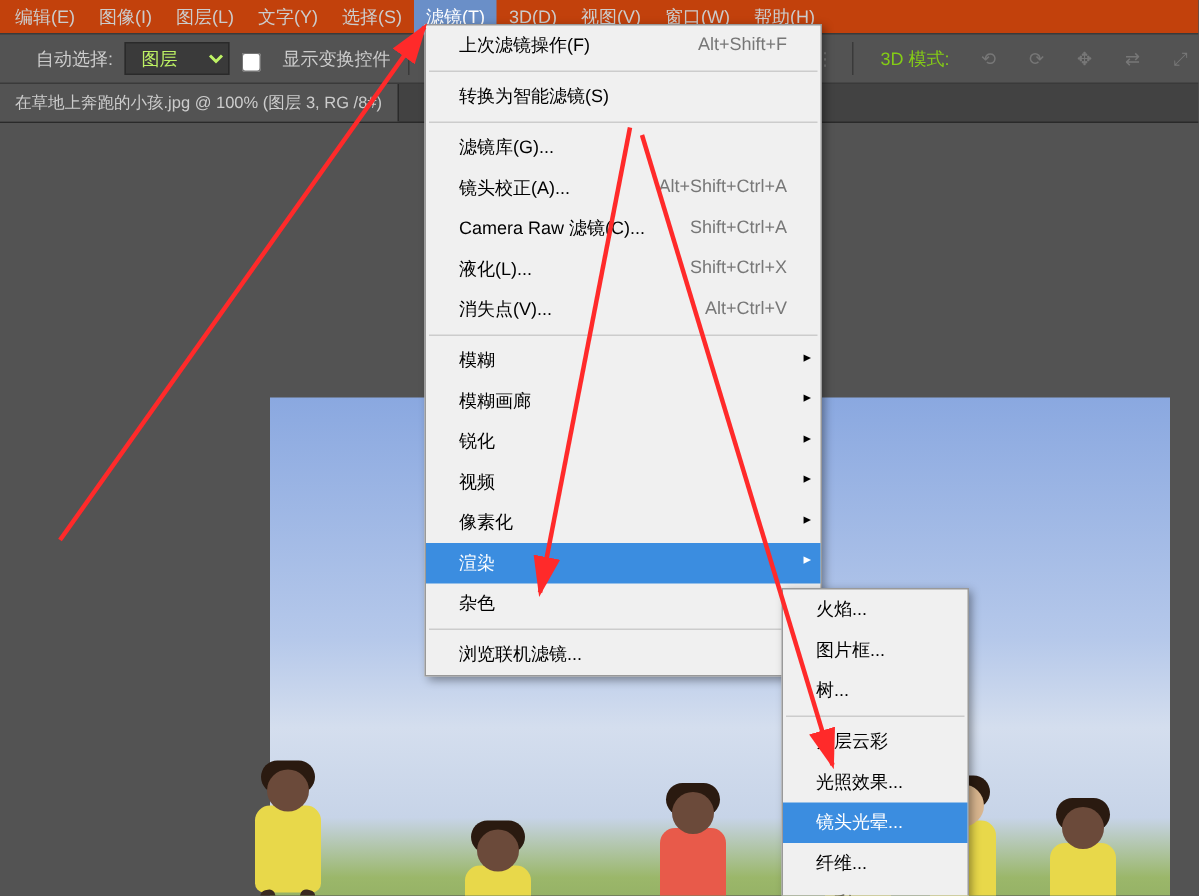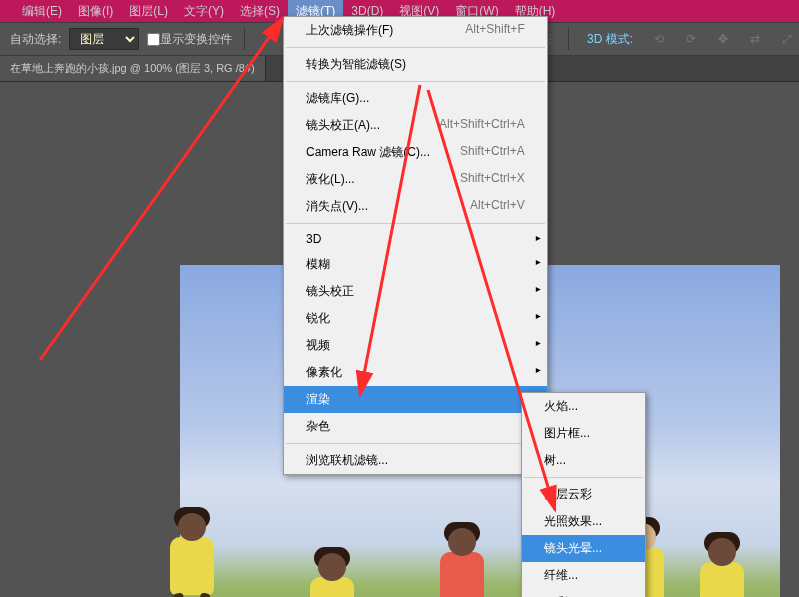--- a/index.html
+++ b/index.html
@@ -1,27 +1,27 @@
 <!DOCTYPE html>
 <html><head>
 <meta charset="utf-8">
 <style>
 *{margin:0;padding:0;box-sizing:border-box;font-family:"Microsoft YaHei",SimSun,sans-serif;font-size:12px;user-select:none}
 body{background:#535353;width:799px;height:597px;overflow:hidden;position:relative}
-.menubar{display:flex;background:#be185d;color:#ccc;height:22px;align-items:center;padding-left:14px}
+.menubar{display:flex;background:#c2410c;color:#ccc;height:22px;align-items:center;padding-left:2px}
 .menubar .mi{padding:3px 8px;cursor:default}
 .menubar .mi.active{background:#6a8fc8;color:#fff}
-.toolbar{display:flex;align-items:center;background:#535353;color:#ccc;height:34px;padding-left:10px;border-top:1px solid #3a3a3a;border-bottom:1px solid #3a3a3a;gap:8px}
+.toolbar{display:flex;align-items:center;background:#535353;color:#ccc;height:34px;padding-left:24px;border-top:1px solid #3a3a3a;border-bottom:1px solid #3a3a3a;gap:8px}
 .toolbar .lbl{color:#ccc}
-.toolbar select{background:#3a3a3a;color:#fef9c3;border:1px solid #2a2a2a;height:22px;padding:0 18px 0 6px}
-.toolbar .chk{display:flex;align-items:center;gap:0}
+.toolbar select{background:#3a3a3a;color:#bef264;border:1px solid #2a2a2a;height:22px;padding:0 18px 0 6px}
+.toolbar .chk{display:flex;align-items:flex-end;gap:14px}
 .toolbar input[type=checkbox]{width:13px;height:13px}
 .toolbar .sep{width:1px;height:22px;background:#3a3a3a;margin:0 4px}
 .toolbar .iconbtn{width:24px;height:22px;display:flex;align-items:center;justify-content:center;color:#777}
-.toolbar .modebtn{color:#7dd3fc;padding:0 6px}
+.toolbar .modebtn{color:#84cc16;padding:0 6px}
 .tabbar{display:flex;background:#424242;color:#ccc;height:26px;align-items:center;border-bottom:1px solid #2a2a2a}
 .tabbar .tab{padding:5px 10px;background:#535353;border-right:1px solid #2a2a2a;font-size:11px}
 .canvas{position:absolute;left:180px;top:265px;width:600px;height:400px;background:linear-gradient(to bottom,#8aa8e0 0%,#b5c8ea 40%,#d4deee 55%,#c7d4e8 70%,#9bb76a 80%,#7a9850 100%)}
 .kid{position:absolute;bottom:25px}
 .kid .head{width:28px;height:28px;border-radius:50%;background:#6b4a3a;position:absolute;top:-24px;left:8px}
 .kid .hair{position:absolute;top:-30px;left:4px;width:36px;height:22px;border-radius:16px;background:#2a1a10}
 .kid .body{width:44px;height:58px;border-radius:10px 10px 6px 6px}
 .kid .legs{position:absolute;bottom:-30px;left:4px;width:36px;height:32px}
 .kid .legs::before,.kid .legs::after{content:"";position:absolute;width:10px;height:32px;background:#3a2a20;border-radius:4px}
 .kid .legs::before{left:2px;transform:rotate(-12deg)}
@@ -148,27 +148,24 @@
   <div class="row">
       <span>液化(L)...</span>
       <span class="k">Shift+Ctrl+X</span>
     </div>
   <div class="row">
       <span>消失点(V)...</span>
       <span class="k">Alt+Ctrl+V</span>
     </div>
   <hr>
   <div class="row has-sub">
-      <span>3D</span>
-    </div>
-  <div class="row has-sub">
       <span>模糊</span>
     </div>
   <div class="row has-sub">
-      <span>镜头校正</span>
+      <span>模糊画廊</span>
     </div>
   <div class="row has-sub">
       <span>锐化</span>
     </div>
   <div class="row has-sub">
       <span>视频</span>
     </div>
   <div class="row has-sub">
       <span>像素化</span>
     </div>

